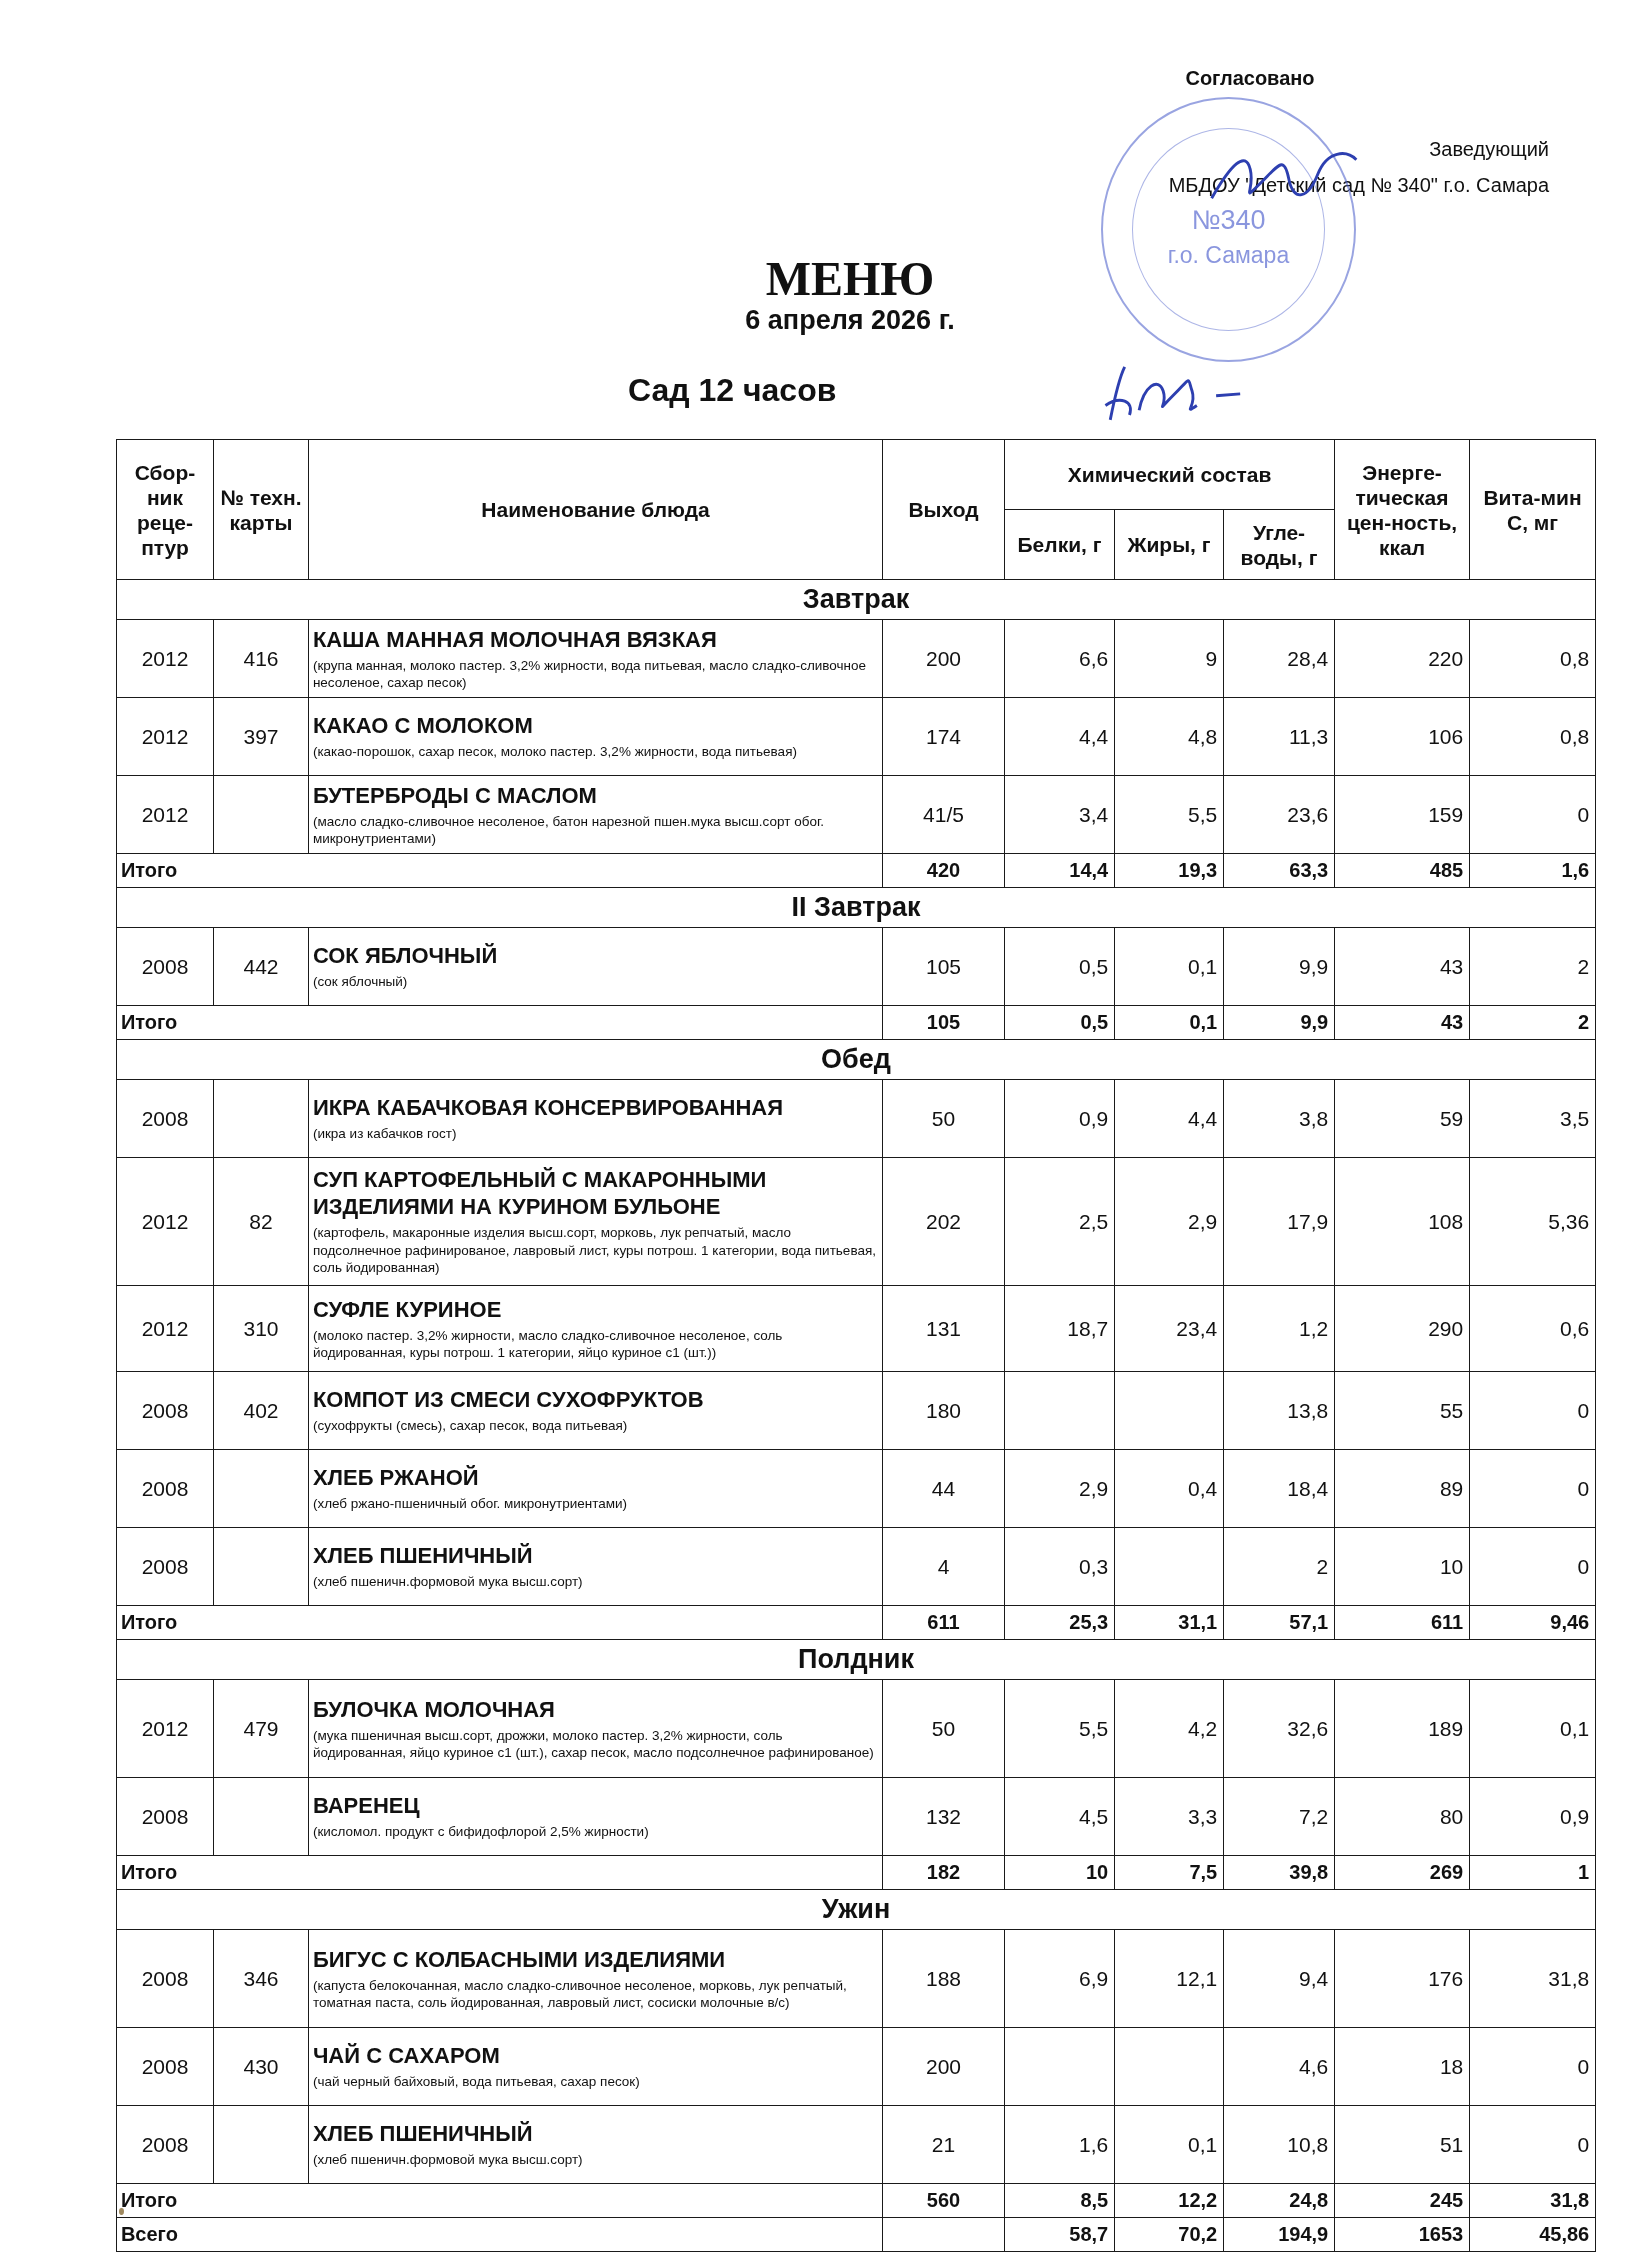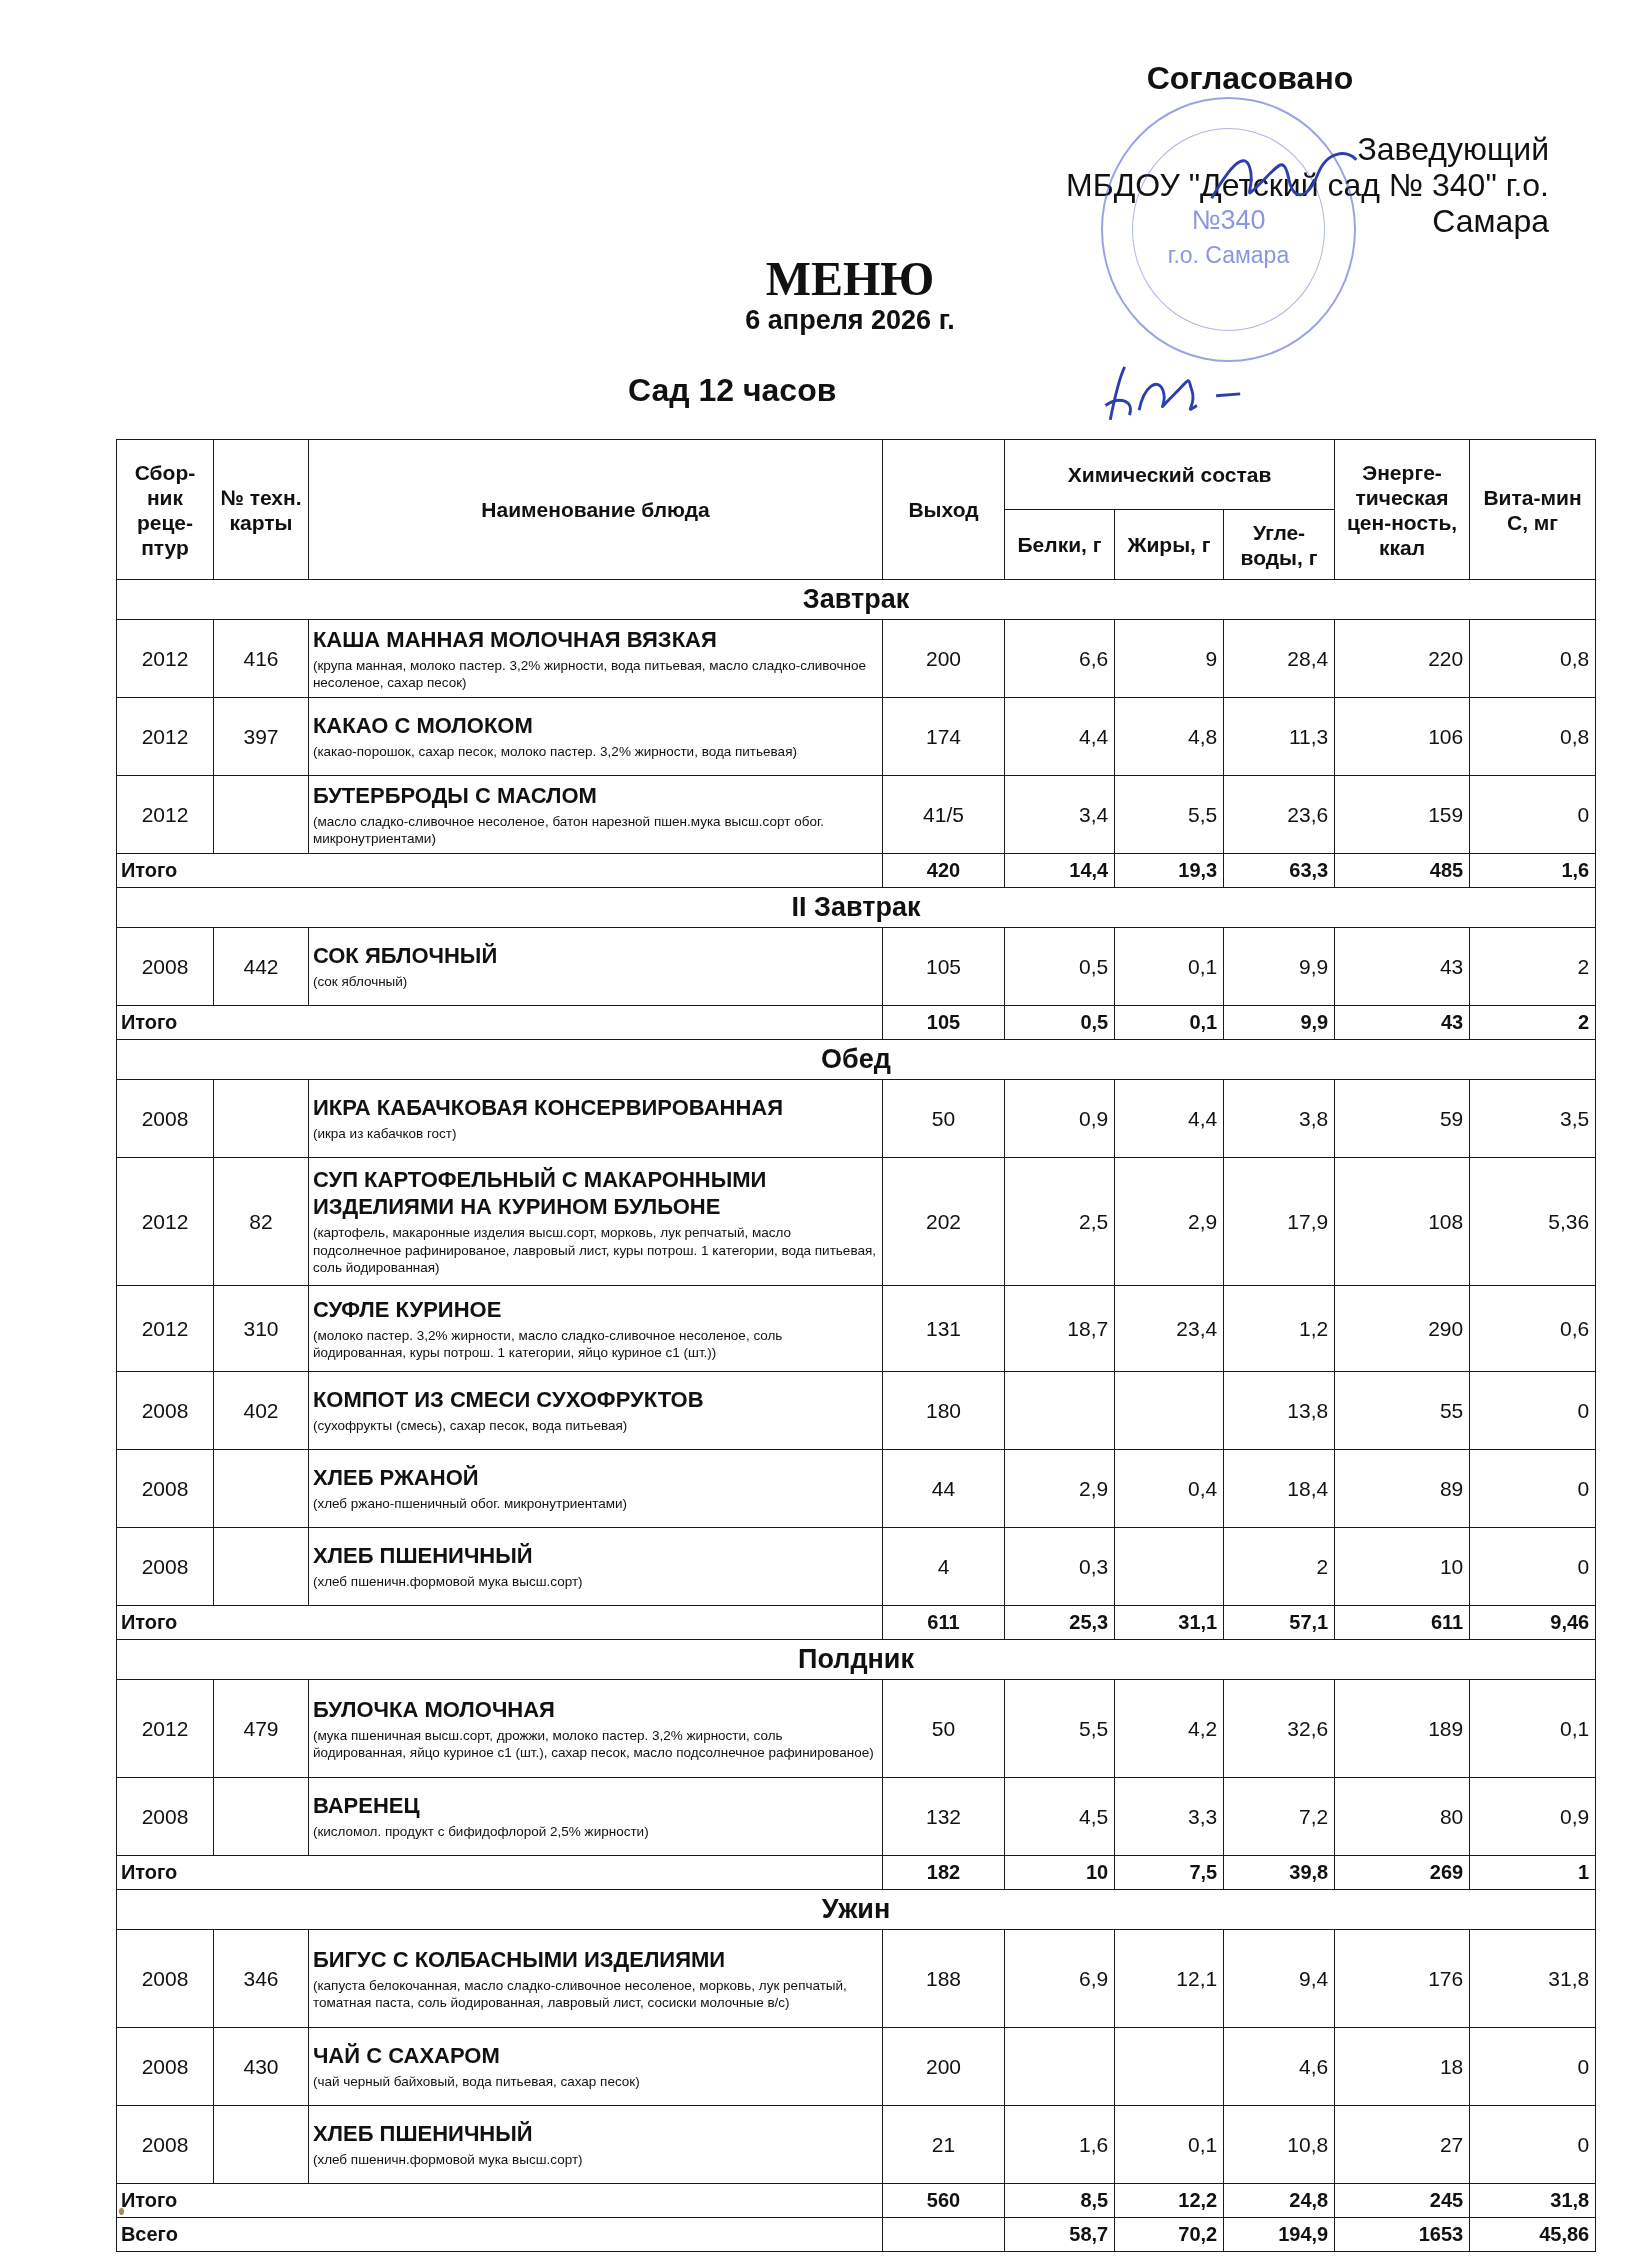--- a/index.html
+++ b/index.html
@@ -1,20 +1,20 @@
 <!DOCTYPE html>
 <html><head>
 <meta charset="utf-8">
 <style>
   html, body { margin: 0; padding: 0; background: #ffffff; }
   body { width: 1641px; height: 2257px; position: relative; overflow: hidden;
          font-family: "Liberation Sans", sans-serif; color: #111; }
 
   .approval { position: absolute; top: 60px; right: 92px; width: 579px; text-align: right;
-              font-size: 32px; line-height: 36px; }
+              font-size: 20px; line-height: 36px; }
   .approval .approved { position: absolute; top: 0; left: 135px; width: 290px; text-align: center;
               font-weight: bold; }
   .approval .role { margin-top: 71px; }
   .approval .sign-line { display: inline-block; width: 198px; border-bottom: 1.9px solid #111;
               height: 25px; vertical-align: bottom; margin-right: 7.7px; }
 
   .stamp { position: absolute; left: 1101px; top: 97px; width: 251px; height: 261px;
            border-radius: 50%; border: 2.9px solid rgba(70,90,200,0.55); pointer-events: none; }
   .stamp::before { content: ""; position: absolute; left: 29px; top: 29px; right: 29px; bottom: 29px;
            border-radius: 50%; border: 1.9px solid rgba(70,90,200,0.45); }
@@ -350,21 +350,21 @@
         <td class="ctr">2008</td>
         <td class="ctr"></td>
         <td style="height:58px">
           <span class="dish-name">ХЛЕБ ПШЕНИЧНЫЙ</span>
           <span class="dish-ing">(хлеб пшеничн.формовой мука высш.сорт)</span>
         </td>
         <td class="ctr">21</td>
         <td class="num">1,6</td>
         <td class="num">0,1</td>
         <td class="num">10,8</td>
-        <td class="num">27</td>
+        <td class="num">51</td>
         <td class="num">0</td>
       </tr>
       <tr class="total">
       <td colspan="3" class="lbl">Итого</td>
       <td class="ctr">560</td>
       <td class="num">8,5</td>
       <td class="num">12,2</td>
       <td class="num">24,8</td>
       <td class="num">245</td>
       <td class="num">31,8</td>

